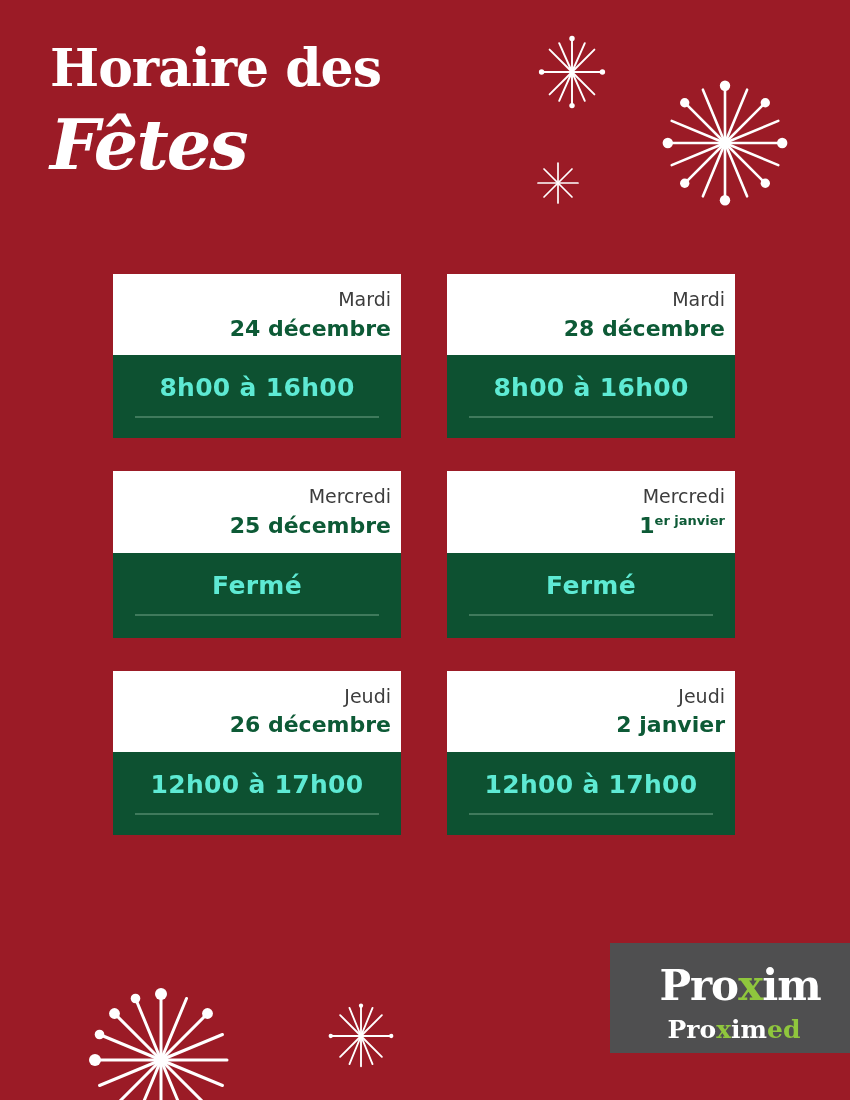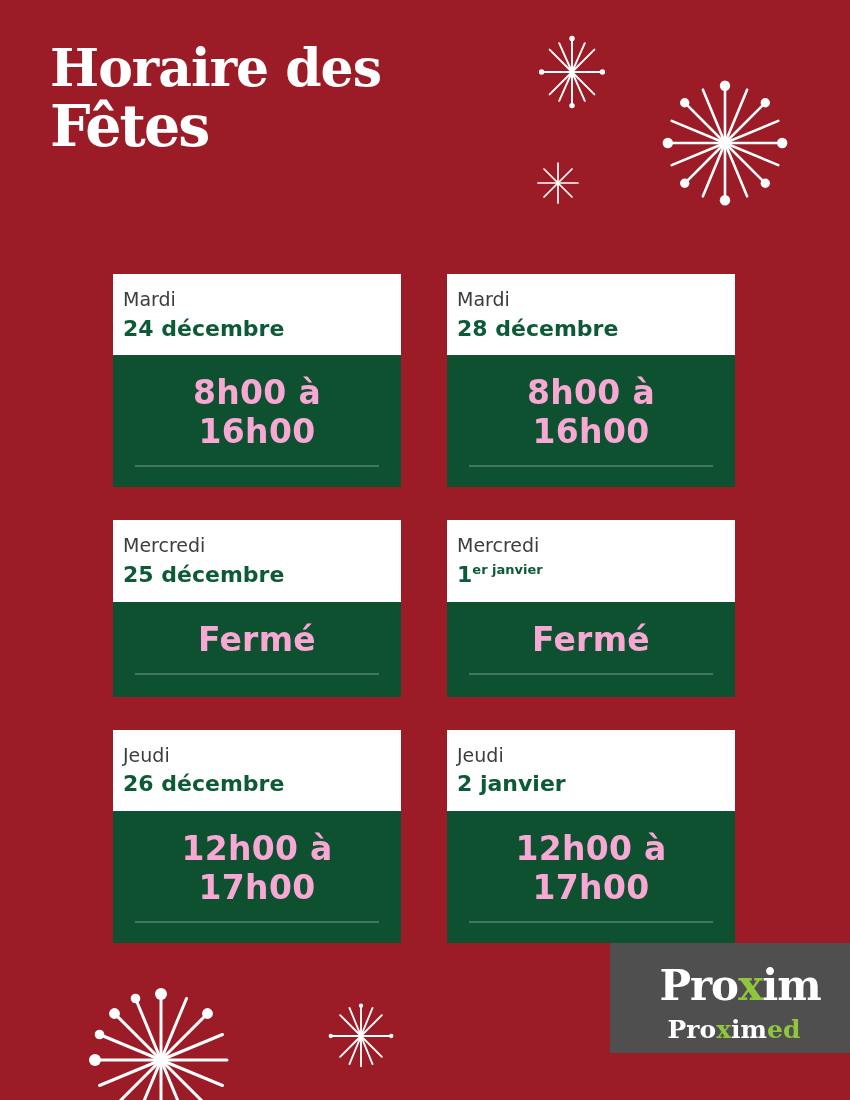--- a/index.html
+++ b/index.html
@@ -30,24 +30,25 @@
     font-family: "DejaVu Serif", serif;
     font-weight: bold;
     font-size: 52px;
     line-height: 1.0;
     letter-spacing: -1px;
     text-align: center;
   }
   .title-line2 {
     font-family: "DejaVu Serif", serif;
     font-weight: bold;
-    font-size: 57px;
+    font-size: 70px;
     line-height: 1.05;
     letter-spacing: -2px;
-    margin-top: 2px;
+    margin-top: 14px;
+    font-style: italic;
   }
 
   
   .flake {
     position: absolute;
     pointer-events: none;
   }
 
   
   .cards {
@@ -61,21 +62,21 @@
     gap: 46px;
     margin-bottom: 33px;
   }
   .card {
     width: 288px;
     background: #ffffff;
     box-sizing: border-box;
   }
   .card-top {
     padding: 14px 10px 12px 10px;
-    text-align: left;
+    text-align: right;
   }
   .card-day {
     color: #3d3d3d;
     font-size: 19px;
     line-height: 1.25;
   }
   .card-date {
     color: #0d5a36;
     font-weight: bold;
     font-size: 22px;
@@ -86,23 +87,23 @@
     font-size: 13px;
     vertical-align: super;
     line-height: 0;
   }
   .card-bottom {
     background: #0d5131;
     padding: 18px 22px 20px 22px;
     text-align: center;
   }
   .card-hours {
-    color: #f9a8d4;
-    font-weight: bold;
-    font-size: 33px;
+    color: #5eead4;
+    font-weight: bold;
+    font-size: 25px;
     letter-spacing: 0.3px;
     padding-bottom: 14px;
     border-bottom: 2px solid #3f7a5c;
   }
   .card.tall .card-bottom {
     padding-bottom: 22px;
   }
 
   
   .logo-box {

